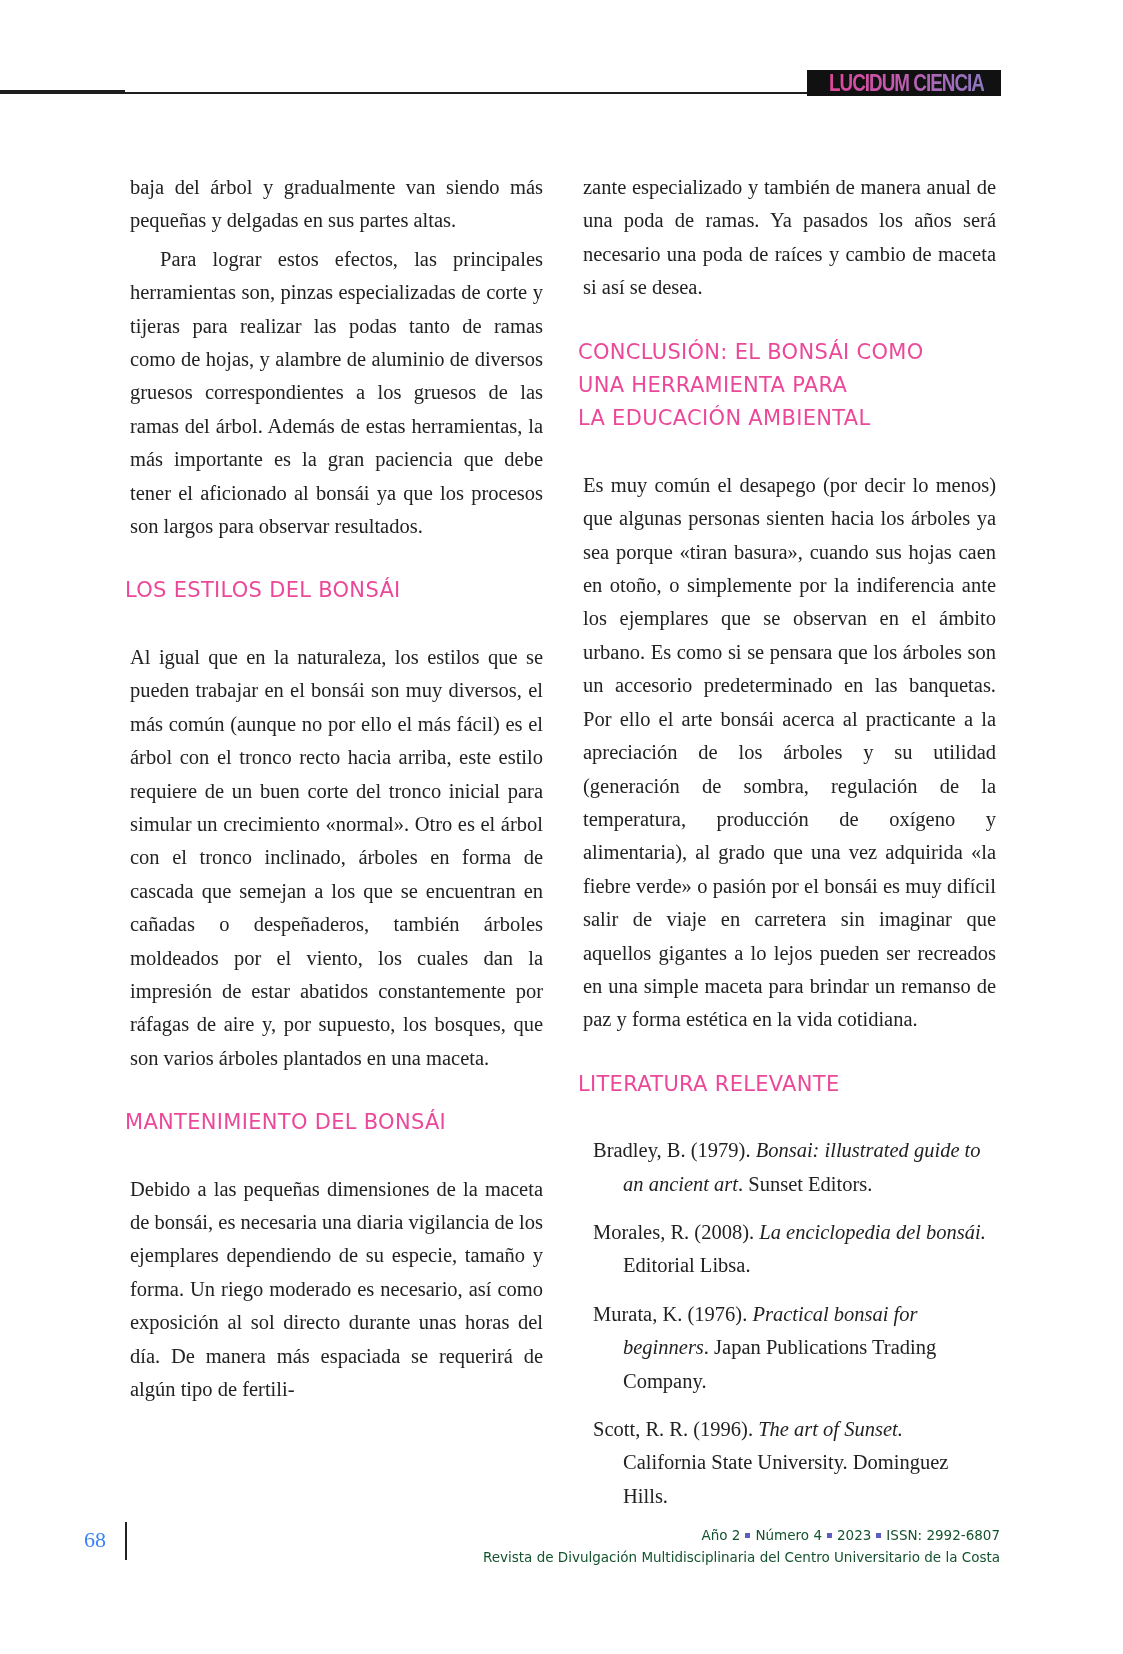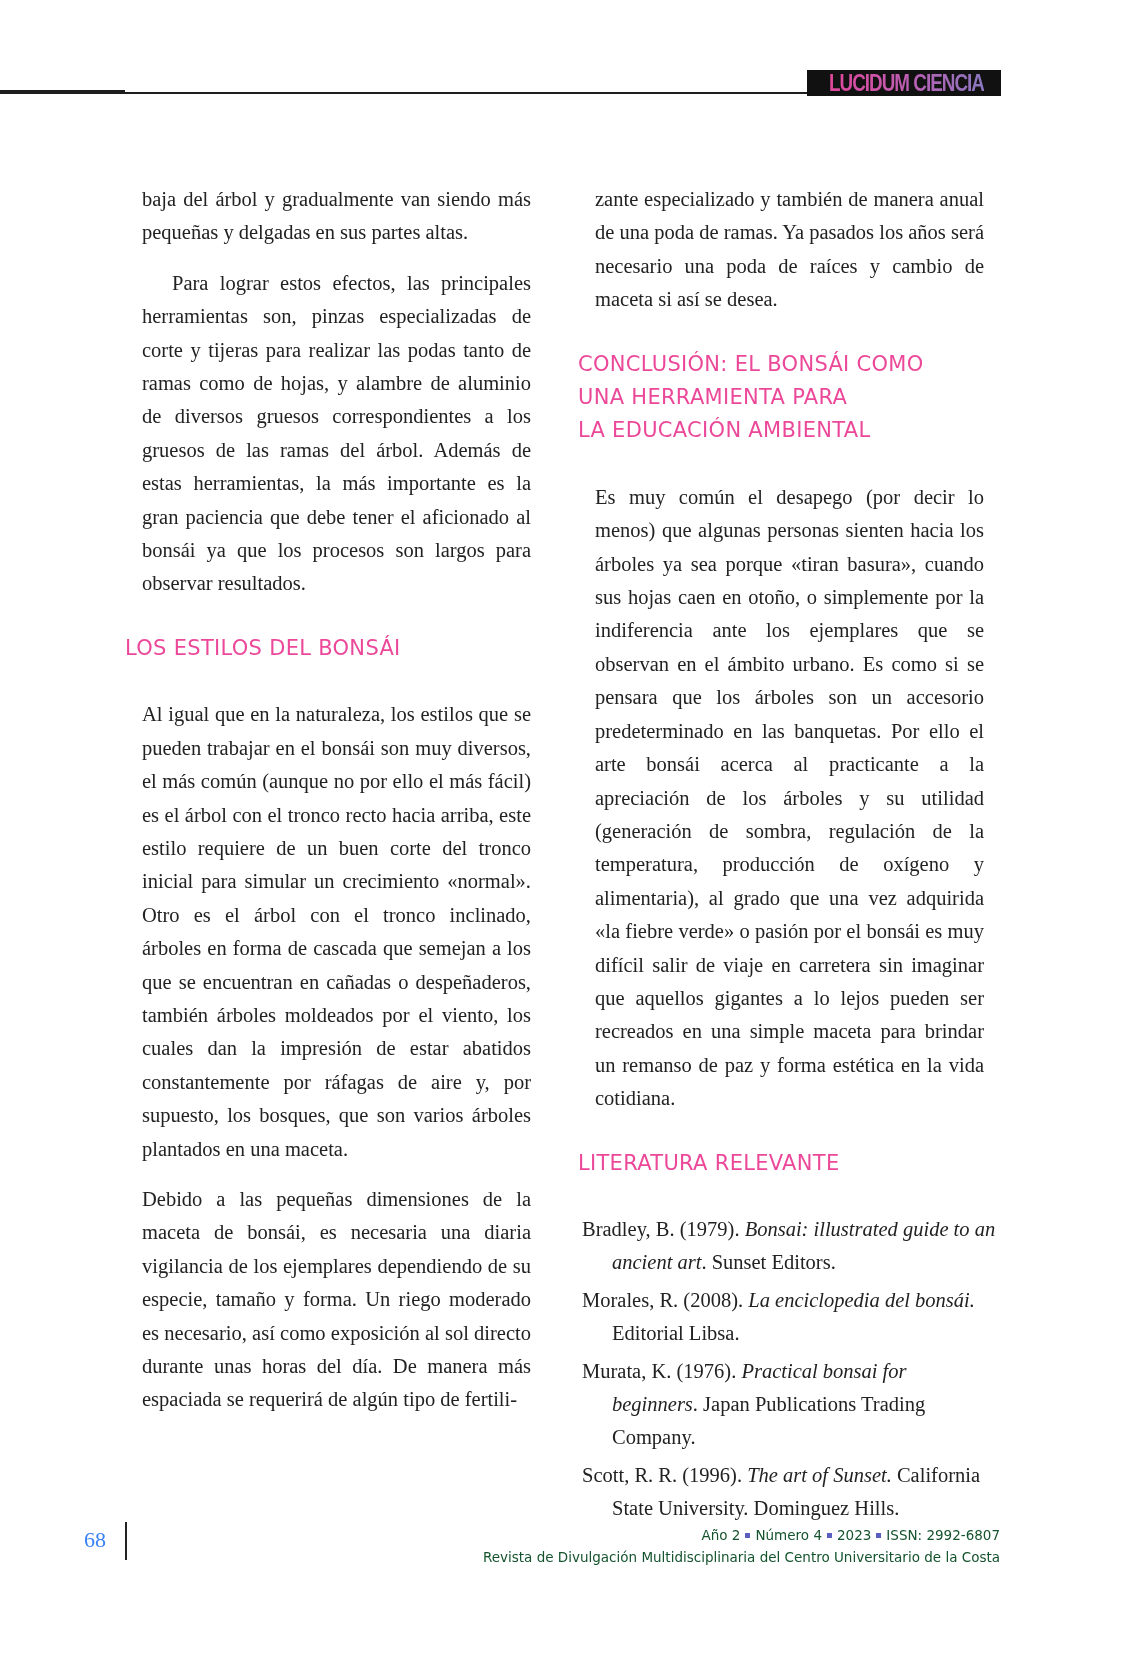--- a/index.html
+++ b/index.html
@@ -20,31 +20,31 @@
     .hdr-label span {
       background: linear-gradient(90deg, #e0479a 0%, #c25bb0 45%, #8a78c0 100%);
       -webkit-background-clip: text; background-clip: text; color: transparent;
       display: inline-block; transform: scaleX(0.82); white-space: nowrap;
     }
     
     .col { position: absolute; top: 166px; width: 423px; }
     .col-left { left: 125px; }
     .col-right { left: 578px; }
     .p {
-      font-size: 20.5px; line-height: 33.4px; margin: 17px; text-align: justify;
+      font-size: 20.5px; line-height: 33.4px; margin: 5px; text-align: justify;
       text-align-last: left; hyphens: none;
     }
     .p.indent { text-indent: 30px; }
     .h {
       font-family: "DejaVu Sans", "Liberation Sans", sans-serif; font-weight: normal;
       font-size: 21px; line-height: 33.4px; color: #ec4899; margin: 0; letter-spacing: 0.3px;
     }
     .gap-before { margin-top: 31px; }
     .gap-after { margin-bottom: 33px; }
-    .ref { font-size: 20.5px; line-height: 33.4px; margin: 4px; padding-left: 30px; text-indent: -30px; }
+    .ref { font-size: 20.5px; line-height: 33.4px; margin: 15px; padding-left: 30px; text-indent: -30px; }
     .ref em { font-style: italic; }
     
     .pg-num {
       position: absolute; left: 84px; top: 1527px; font-size: 22px;
       font-family: "Liberation Serif", serif; color: #3b82f6;
     }
     .pg-bar { position: absolute; left: 125px; top: 1522px; width: 2px; height: 38px; background: #222; }
     .foot {
       position: absolute; right: 123px; top: 1524px; text-align: right;
       font-family: "DejaVu Sans", "Liberation Sans", sans-serif; font-size: 13.5px; line-height: 22px; color: #14532d;
@@ -58,20 +58,21 @@
 <div class="hdr-thin"></div>
 <div class="hdr-label">
   <span>LUCIDUM CIENCIA</span>
 </div>
 
 <div class="col col-left">
   <p class="p">baja del árbol y gradualmente van siendo más pequeñas y delgadas en sus partes altas.</p>
   <p class="p indent">Para lograr estos efectos, las principales herramientas son, pinzas especializadas de corte y tijeras para realizar las podas tanto de ramas como de hojas, y alambre de aluminio de diversos gruesos correspondientes a los gruesos de las ramas del árbol. Además de estas herramientas, la más importante es la gran paciencia que debe tener el aficionado al bonsái ya que los procesos son largos para observar resultados.</p>
   <h2 class="h gap-before gap-after">LOS ESTILOS DEL BONSÁI</h2>
   <p class="p">Al igual que en la naturaleza, los estilos que se pueden trabajar en el bonsái son muy diversos, el más común (aunque no por ello el más fácil) es el árbol con el tronco recto hacia arriba, este estilo requiere de un buen corte del tronco inicial para simular un crecimiento «normal». Otro es el árbol con el tronco inclinado, árboles en forma de cascada que semejan a los que se encuentran en cañadas o despeñaderos, también árboles moldeados por el viento, los cuales dan la impresión de estar abatidos constantemente por ráfagas de aire y, por supuesto, los bosques, que son varios árboles plantados en una maceta.</p>
+  <h2 class="h gap-before gap-after">MANTENIMIENTO DEL BONSÁI</h2>
   <p class="p">Debido a las pequeñas dimensiones de la maceta de bonsái, es necesaria una diaria vigilancia de los ejemplares dependiendo de su especie, tamaño y forma. Un riego moderado es necesario, así como exposición al sol directo durante unas horas del día. De manera más espaciada se requerirá de algún tipo de fertili-</p>
 </div>
 
 <div class="col col-right">
   <p class="p">zante especializado y también de manera anual de una poda de ramas. Ya pasados los años será necesario una poda de raíces y cambio de maceta si así se desea.</p>
   <div class="gap-before gap-after">
     <h2 class="h">CONCLUSIÓN: EL BONSÁI COMO</h2>
     <h2 class="h">UNA HERRAMIENTA PARA</h2>
     <h2 class="h">LA EDUCACIÓN AMBIENTAL</h2>
   </div>

